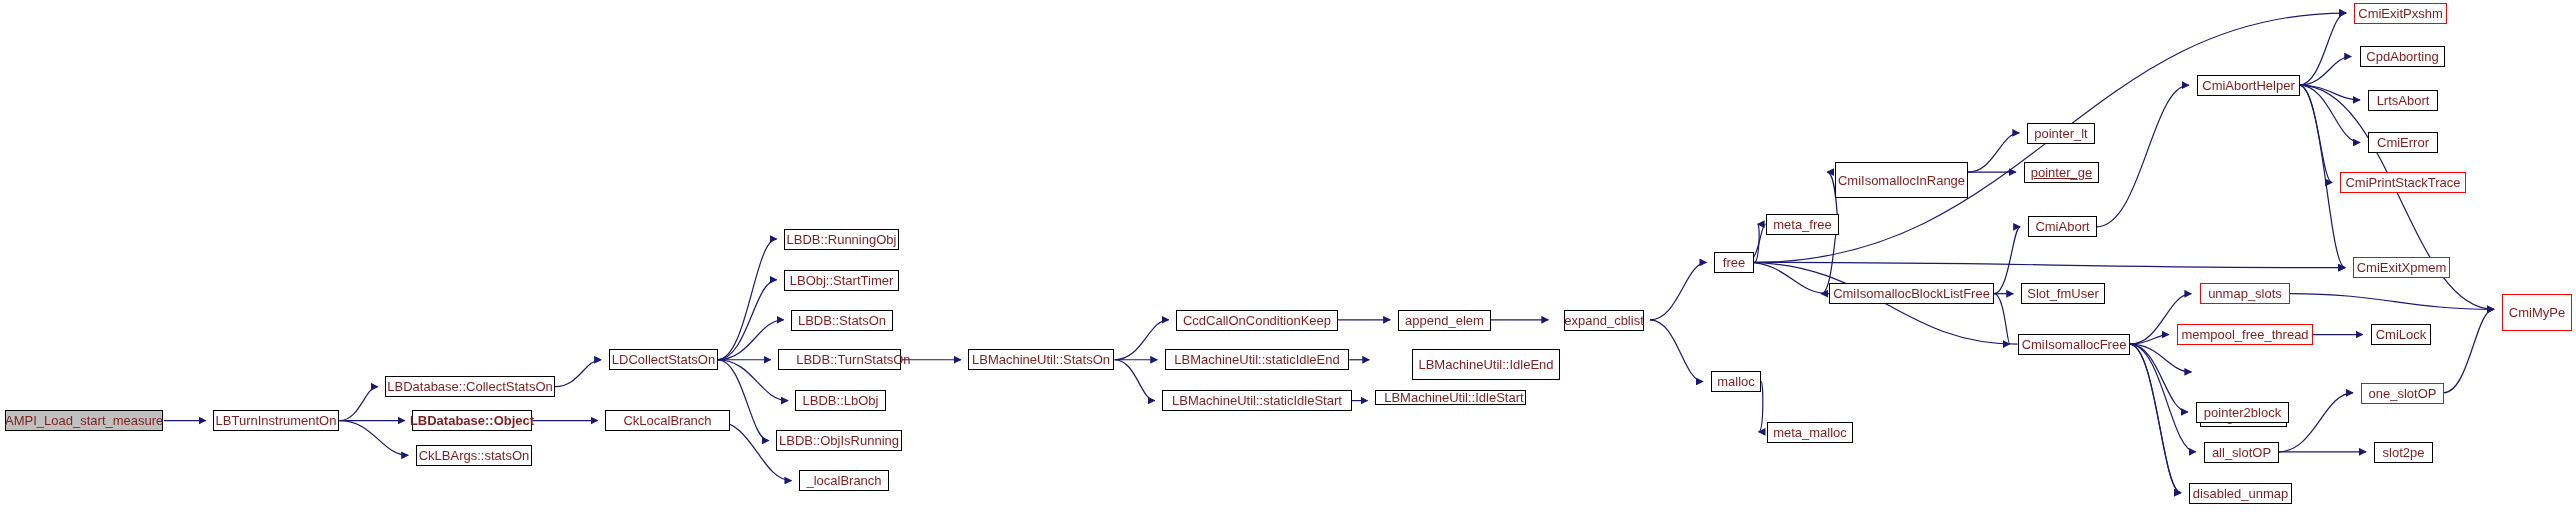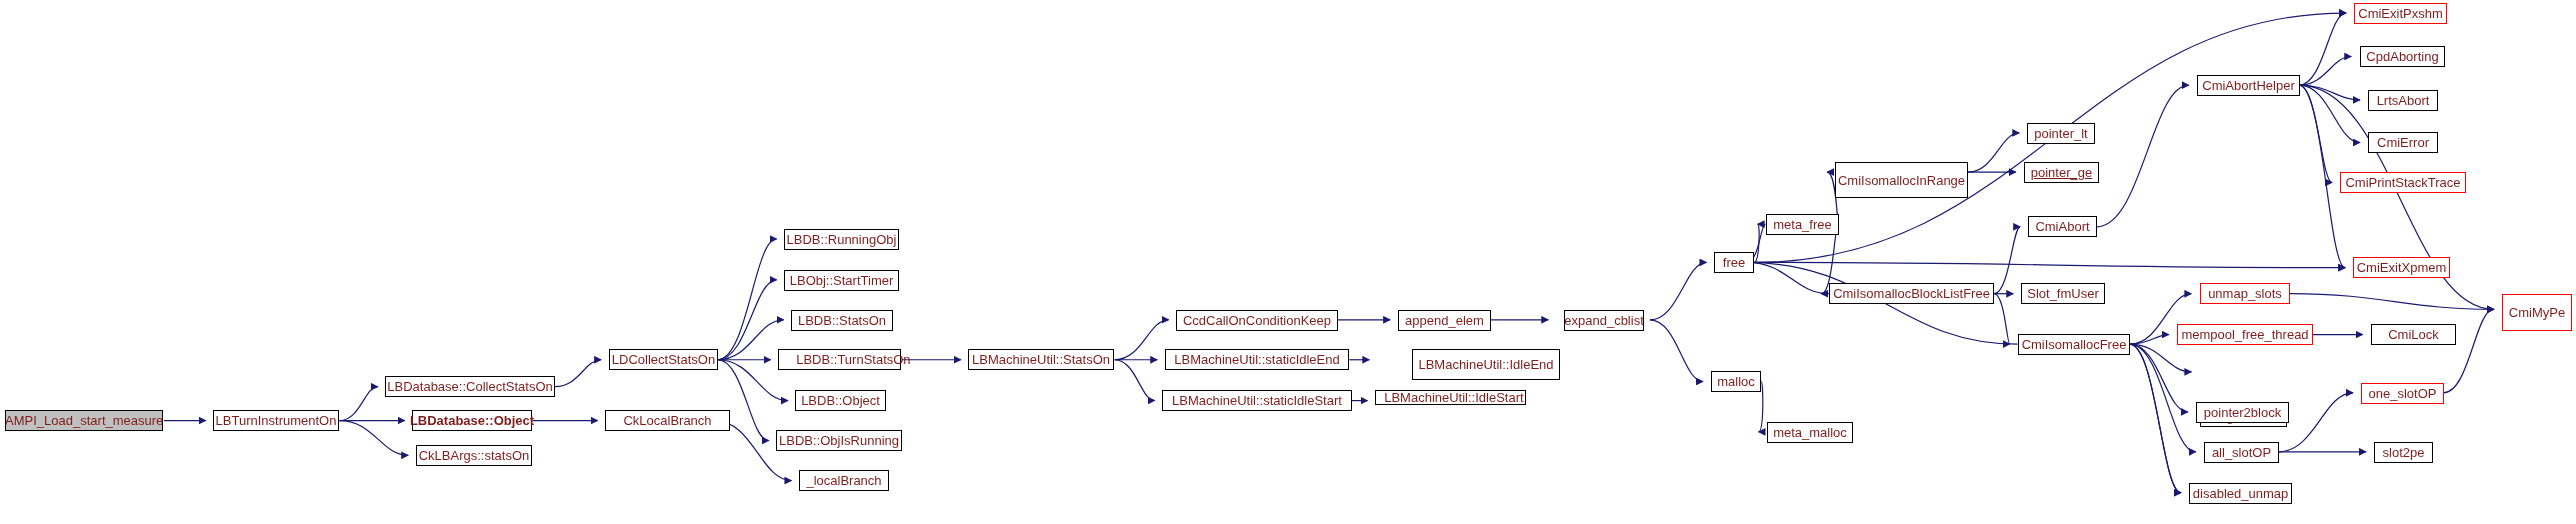--- a/index.html
+++ b/index.html
@@ -87,21 +87,21 @@
       <div class="node" style="left: 213px; top: 410px; width: 126px; height: 21px;">LBTurnInstrumentOn</div>
       <div class="node" style="left: 385px; top: 376px; width: 170px; height: 21px;">LBDatabase::CollectStatsOn</div>
       <div class="node" style="left: 412px; top: 410px; width: 120px; height: 21px; font-weight: bold;">LBDatabase::Object</div>
       <div class="node" style="left: 416px; top: 445px; width: 116px; height: 21px;">CkLBArgs::statsOn</div>
       <div class="node" style="left: 609px; top: 349px; width: 109px; height: 21px;">LDCollectStatsOn</div>
       <div class="node" style="left: 605px; top: 410px; width: 125px; height: 21px;">CkLocalBranch</div>
       <div class="node" style="left: 784px; top: 229px; width: 115px; height: 21px;">LBDB::RunningObj</div>
       <div class="node" style="left: 784px; top: 270px; width: 115px; height: 21px;">LBObj::StartTimer</div>
       <div class="node" style="left: 791px; top: 310px; width: 102px; height: 21px;">LBDB::StatsOn</div>
       <div class="node" style="left: 778px; top: 349px; width: 123px; height: 21px; padding-left: 33px;">LBDB::TurnStatsOn</div>
-      <div class="node" style="left: 795px; top: 390px; width: 91px; height: 21px;">LBDB::Object</div>
+      <div class="node" style="left: 795px; top: 390px; width: 91px; height: 21px;">LBDB::LbObj</div>
       <div class="node" style="left: 776px; top: 430px; width: 126px; height: 21px;">LBDB::ObjIsRunning</div>
       <div class="node" style="left: 799px; top: 470px; width: 90px; height: 21px;">_localBranch</div>
       <div class="node" style="left: 968px; top: 349px; width: 146px; height: 21px;">LBMachineUtil::StatsOn</div>
       <div class="node" style="left: 1176px; top: 310px; width: 162px; height: 21px;">CcdCallOnConditionKeep</div>
       <div class="node" style="left: 1165px; top: 349px; width: 184px; height: 21px;">LBMachineUtil::staticIdleEnd</div>
       <div class="node" style="left: 1162px; top: 390px; width: 190px; height: 21px;">LBMachineUtil::staticIdleStart</div>
       <div class="node" style="left: 1398px; top: 310px; width: 93px; height: 21px;">append_elem</div>
       <div class="node" style="left: 1412px; top: 349px; width: 148px; height: 31px;">LBMachineUtil::IdleEnd</div>
       <div class="node" style="left: 1375px; top: 390px; width: 151px; height: 15px; padding-left: 12px;">LBMachineUtil::IdleStart</div>
       <div class="node" style="left: 1556px; top: 310px; width: 80px; height: 21px; margin-left: 8px;">expand_cblist</div>
@@ -122,19 +122,19 @@
       <div class="node" style="left: 2200px; top: 362px; width: 87px; height: 21px; margin-top: 44px;">length2slots</div>
       <div class="node" style="left: 2196px; top: 402px; width: 93px; height: 21px;">pointer2block</div>
       <div class="node" style="left: 2204px; top: 442px; width: 75px; height: 21px;">all_slotOP</div>
       <div class="node" style="left: 2189px; top: 483px; width: 103px; height: 21px;">disabled_unmap</div>
       <div class="node red" style="left: 2354px; top: 2.6px; width: 93px; height: 21px;">CmiExitPxshm</div>
       <div class="node" style="left: 2360px; top: 46px; width: 85px; height: 21px;">CpdAborting</div>
       <div class="node" style="left: 2368px; top: 90px; width: 70px; height: 21px;">LrtsAbort</div>
       <div class="node" style="left: 2368px; top: 132px; width: 70px; height: 21px;">CmiError</div>
       <div class="node red" style="left: 2340px; top: 172px; width: 126px; height: 21px;">CmiPrintStackTrace</div>
       <div class="node red" style="left: 2353px; top: 257px; width: 97px; height: 21px;">CmiExitXpmem</div>
-      <div class="node" style="left: 2371px; top: 324px; width: 85px; height: 21px;">CmiLock</div>
+      <div class="node" style="left: 2371px; top: 324px; width: 60px; height: 21px;">CmiLock</div>
       <div class="node red" style="left: 2361px; top: 383px; width: 83px; height: 21px;">one_slotOP</div>
       <div class="node" style="left: 2374px; top: 442px; width: 59px; height: 21px;">slot2pe</div>
       <div class="node red" style="left: 2502px; top: 294px; width: 70px; height: 37px;">CmiMyPe</div>
     </div>
 </div>
 
 
 </body></html>

